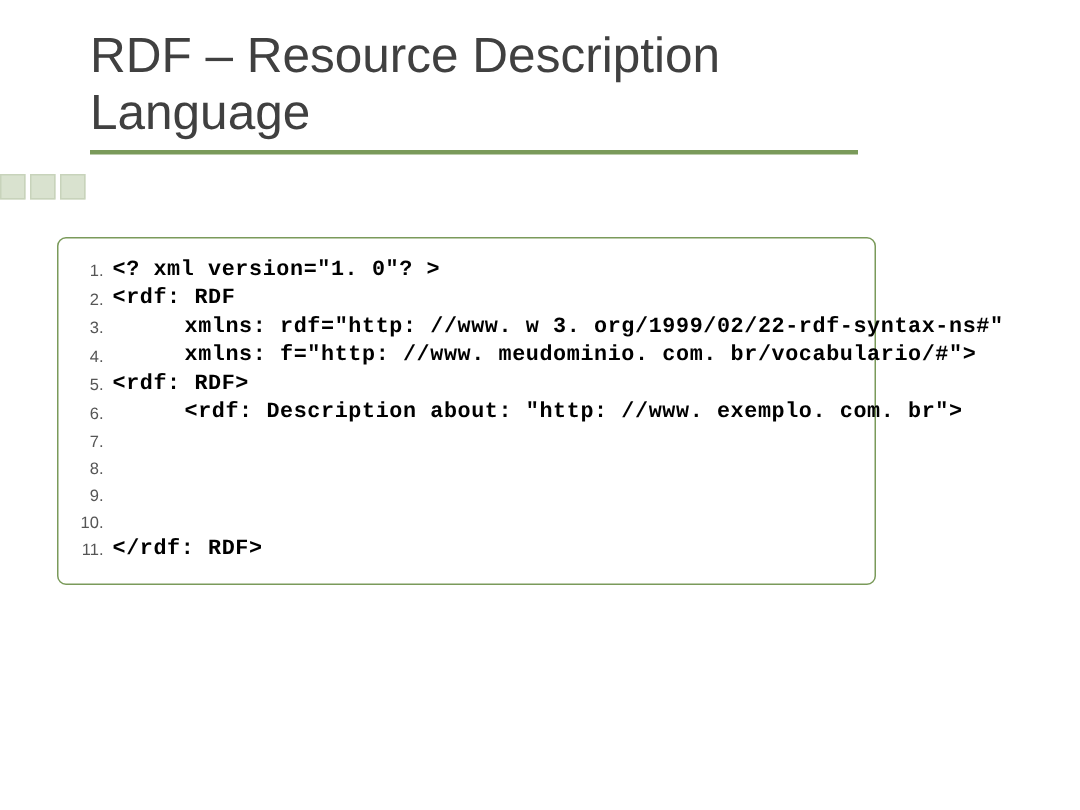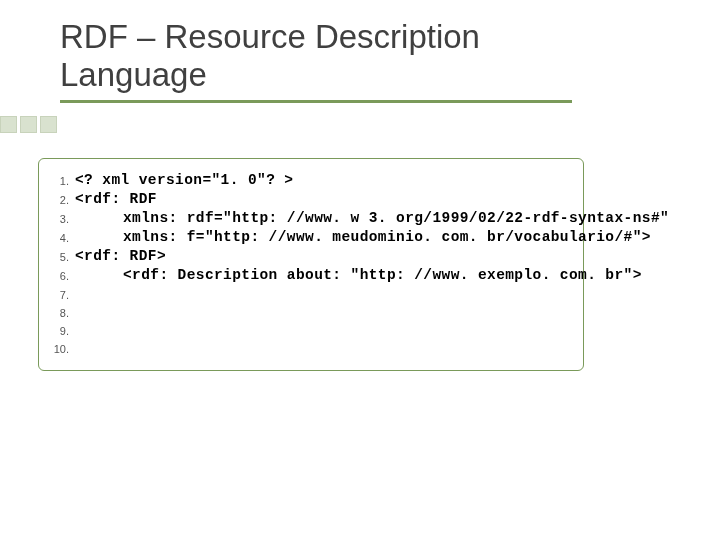--- a/index.html
+++ b/index.html
@@ -123,15 +123,19 @@
     </div>
     <div class="code-line">
       <span class="ln">8.</span>
     </div>
     <div class="code-line">
       <span class="ln">9.</span>
     </div>
     <div class="code-line">
       <span class="ln">10.</span>
     </div>
+    <div class="code-line">
+      <span class="ln">11.</span>
+      <span class="code">&lt;/rdf: RDF&gt;</span>
+    </div>
   </div>
 
 </div>
 
 </body></html>

